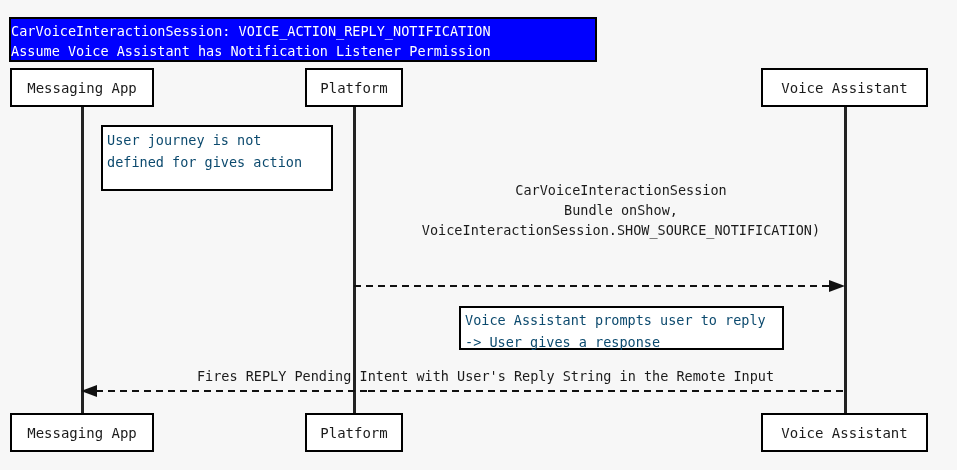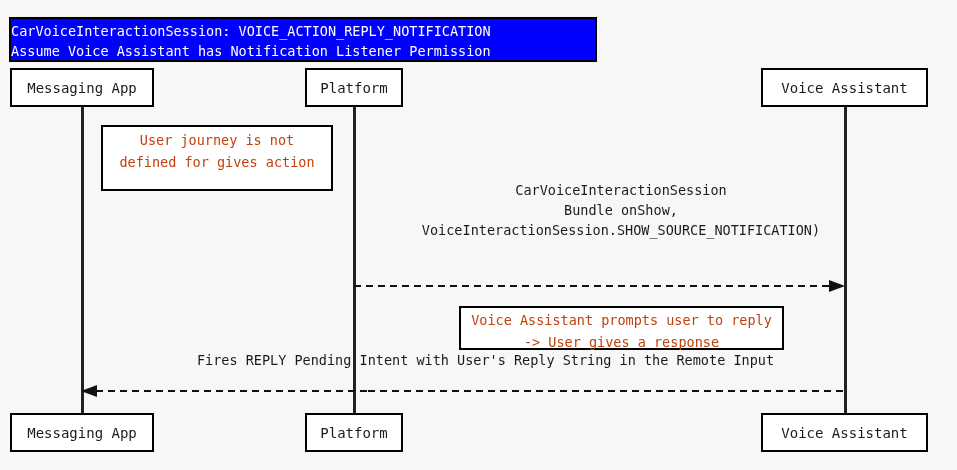--- a/index.html
+++ b/index.html
@@ -64,24 +64,24 @@
     height: 39px;
     white-space: nowrap;
   }
 
   
   .note {
     position: absolute;
     border: 2px solid #000000;
     background: #ffffff;
     box-sizing: border-box;
-    color: #c2410c;
+    color: #0c4a6e;
     font-size: 13.5px;
     line-height: 22px;
-    text-align: center;
+    text-align: left;
     padding: 15px 4px;
     white-space: nowrap;
   }
   .note-line { display: block; }
 
   
   .msg-label {
     position: absolute;
     color: #1b1b1b;
     font-size: 13.5px;
@@ -129,21 +129,21 @@
   <svg class="arrow-svg" style="left:353px; top:278px;" width="493" height="16">
     <line x1="1" y1="8" x2="478" y2="8" stroke="#111111" stroke-width="2.2" stroke-dasharray="7,5"></line>
     <polygon points="492,8 476,2 476,14" fill="#111111"></polygon>
   </svg>
 
   <div class="note" style="left:459px; top:306px; width:325px; height:44px; padding-top:1px;">
     <span class="note-line">Voice Assistant prompts user to reply</span>
     <span class="note-line">-&gt; User gives a response</span>
   </div>
 
-  <div class="msg-label" style="left:82px; top:350px; width:763px;">
+  <div class="msg-label" style="left:82px; top:366px; width:763px;">
     <span class="msg-line">Fires REPLY Pending Intent with User's Reply String in the Remote Input</span>
   </div>
 
   <svg class="arrow-svg" style="left:80px; top:383px;" width="766" height="16">
     <line x1="288" y1="8" x2="765" y2="8" stroke="#111111" stroke-width="2.2" stroke-dasharray="7,5"></line>
     <line x1="16" y1="8" x2="290" y2="8" stroke="#111111" stroke-width="2.2" stroke-dasharray="7,5"></line>
     <polygon points="1,8 17,2 17,14" fill="#111111"></polygon>
   </svg>
 
   <div class="participant" style="left:10px; top:413px; width:144px;">Messaging App</div>

